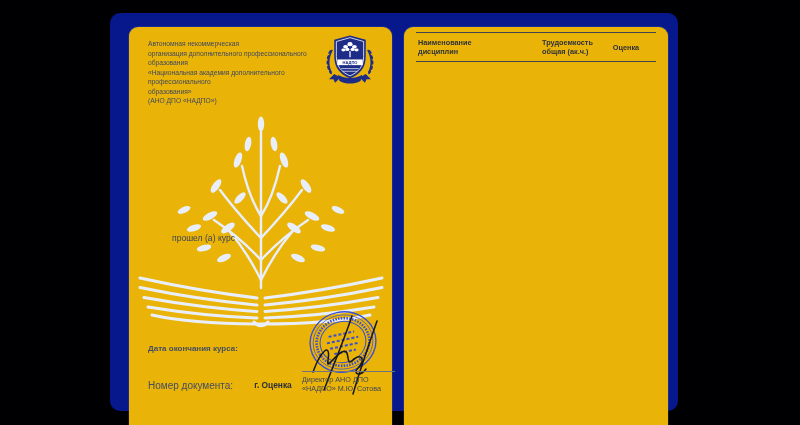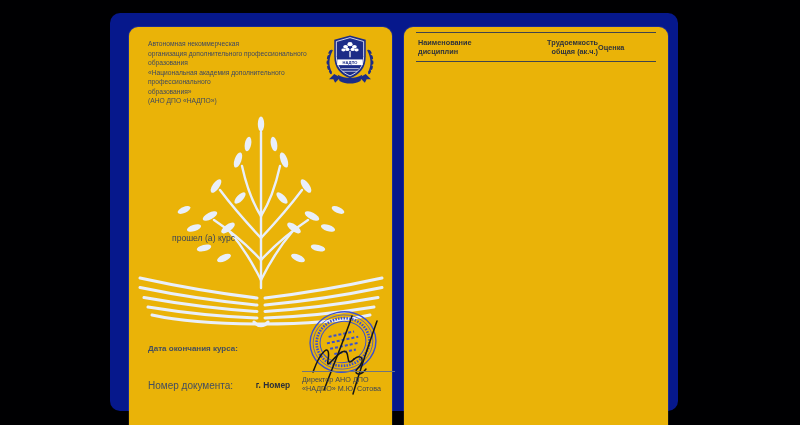--- a/index.html
+++ b/index.html
@@ -65,22 +65,22 @@
   
   .table-header {
     position: absolute; left: 12px; right: 12px; top: 5px;
     display: flex; align-items: center;
     border-top: 1px solid #40444d; border-bottom: 1px solid #40444d;
     padding: 5px 2px;
     min-height: 30px;
   }
   .th { font-size: 7.3px; font-weight: 700; color: #2e323b; line-height: 1.25; }
   .th-name   { flex: 1; text-align: left; }
-  .th-hours  { width: 56px; text-align: right; margin-left: 45px; }
-  .th-grade  { width: 56px; }
+  .th-hours  { width: 56px; text-align: left; margin-left: 45px; }
+  .th-grade  { width: 56px; text-align: center; }
 </style>
 </head>
 <body>
 
 <div class="stage">
   <div class="cover"></div>
 
   <div class="page page-left">
 
     <div class="org-block">
@@ -178,21 +178,21 @@
         <path d="M238,197 C195,204 158,207 129,208"></path>
         <path d="M16,205 C70,217 180,217 234,205"></path>
         <path d="M118,212 C122,217 128,217 132,212"></path>
       </g>
     </svg>
 
     <div class="course-line">прошел (а) курс</div>
 
     <div class="date-label">Дата окончания курса:</div>
     <div class="number-label">Номер документа:</div>
-    <div class="city">г. Номер</div>
+    <div class="city">г. Оценка</div>
 
     <svg class="stamp-wrap" viewBox="0 0 98 98">
       <g transform="rotate(-12 44 34)" stroke="#3a4fd2" fill="none">
         <ellipse cx="44" cy="34" rx="33" ry="30" stroke-width="1.4"></ellipse>
         <ellipse cx="44" cy="34" rx="30" ry="27" stroke-width="0.7"></ellipse>
         <ellipse cx="44" cy="34" rx="23" ry="20.5" stroke-width="1"></ellipse>
         <ellipse cx="44" cy="34" rx="26.5" ry="23.7" stroke-width="2.6" stroke-dasharray="1.5,1.3"></ellipse>
         <g stroke-width="2" stroke-dasharray="3,2">
           <path d="M31,26 H57"></path>
           <path d="M28,32 H60"></path>

